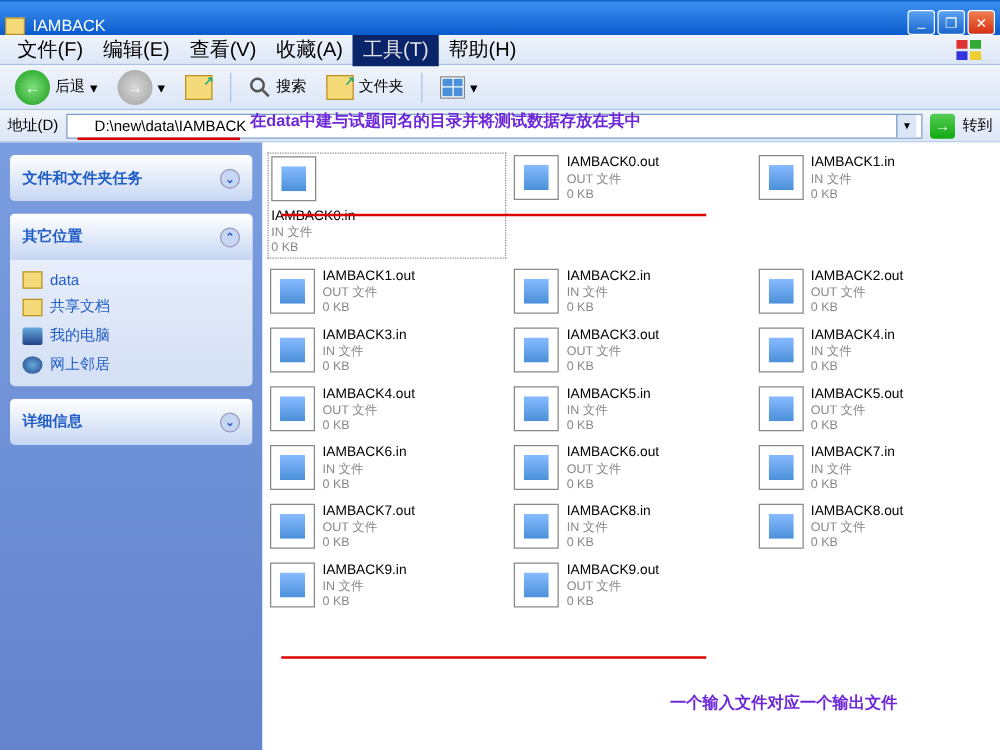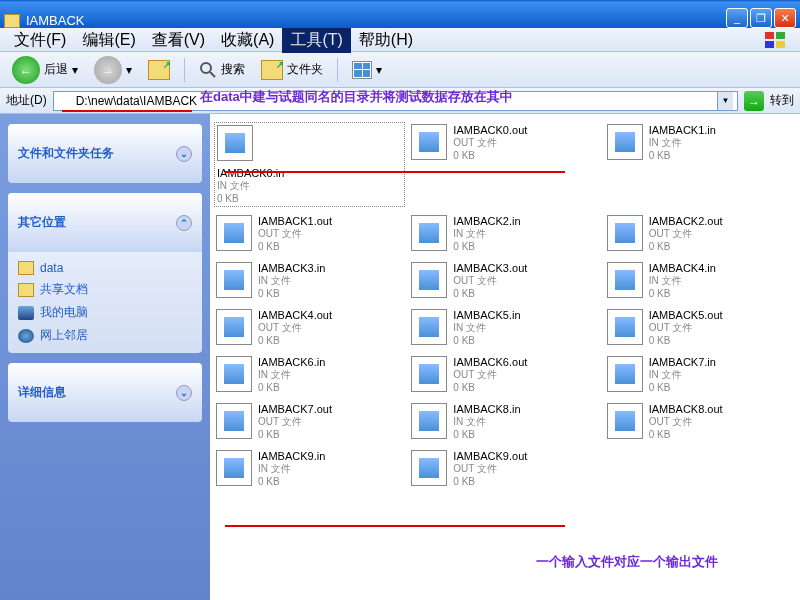--- a/index.html
+++ b/index.html
@@ -32,21 +32,21 @@
 .annotation { color: #6d28d9; font-weight: bold; font-size: 13px; position: absolute; }
 .anno1 { left: 200px; top: 88px; }
 .anno2 { right: 82px; bottom: 29px; margin-left: 12px; }
 .red-underline { position: absolute; height: 2px; background: #d00; }
 .ru1 { left: 62px; top: 110px; width: 130px; }
 .ru2 { left: 225px; top: 171px; width: 340px; }
 .ru3 { left: 225px; top: 525px; width: 340px; }
 .content { display: flex; height: 493px; }
 .sidebar { width: 210px; background: linear-gradient(#7a9ee0,#6383cd); padding: 10px 8px; display: flex; flex-direction: column; gap: 10px; font-size: 12px; }
 .panel { background: linear-gradient(#eff3ff,#d3dff3); border-radius: 4px; overflow: hidden; }
-.panel-hdr { background: linear-gradient(#fff,#c6d6f3); padding: 21px 10px; font-weight: bold; color: #215dc6; display: flex; justify-content: space-between; align-items: center; cursor: pointer; }
+.panel-hdr { background: linear-gradient(#fff,#c6d6f3); padding: 10px 10px; font-weight: bold; color: #215dc6; display: flex; justify-content: space-between; align-items: center; cursor: pointer; }
 .panel-hdr .chev { width: 16px; height: 16px; border-radius: 50%; background: #c6d6f3; border: 1px solid #99b; display: flex; align-items: center; justify-content: center; font-size: 9px; }
 .panel-body { padding: 6px 10px; }
 .panel-item { display: flex; align-items: center; gap: 6px; padding: 3px 0; color: #215dc6; cursor: pointer; }
 .ico { width: 16px; height: 14px; }
 .ico.folder { background: #f5da7a; border: 1px solid #b8912a; }
 .ico.docs { background: #fff; border: 1px solid #888; position: relative; }
 .ico.docs::after { content:""; position:absolute; inset:2px; border:1px solid #ccc;}
 .ico.share { background: #f5da7a; border: 1px solid #b8912a; }
 .ico.pc { background: linear-gradient(#6ad,#248); border-radius: 2px; }
 .ico.net { background: radial-gradient(#6ad,#248); border-radius: 50%; }

